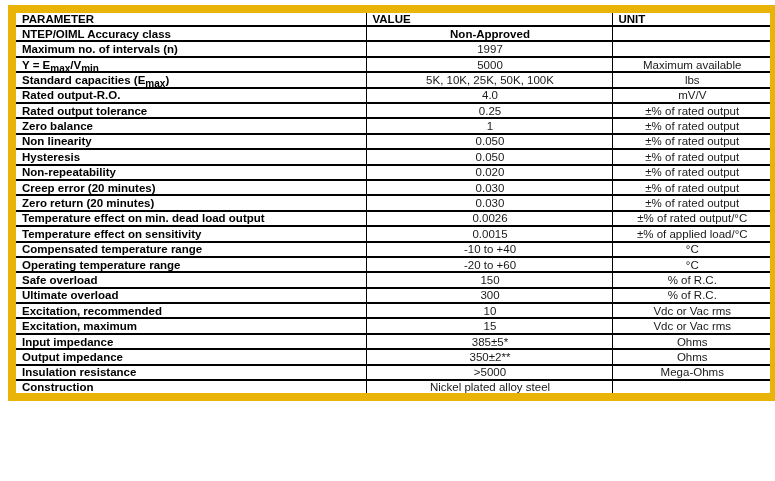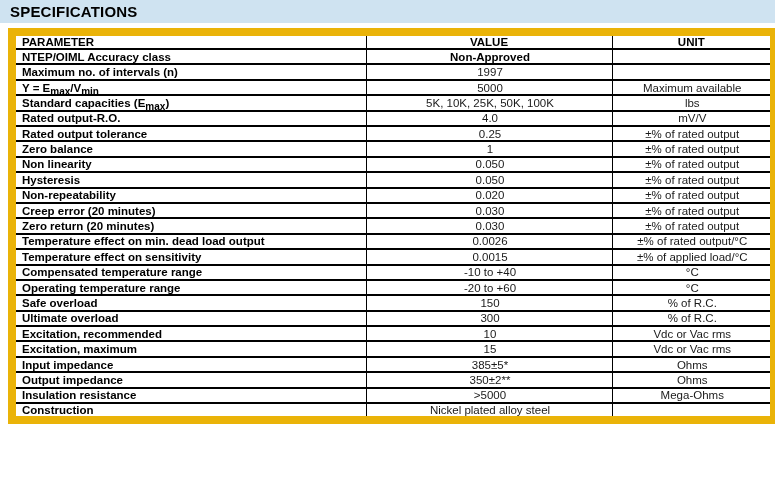--- a/index.html
+++ b/index.html
@@ -51,44 +51,41 @@
   .spec-table th {
     font-weight: bold;
     color: #000000;
   }
   .spec-table th.col-param, .spec-table td.col-param {
     text-align: left;
     font-weight: bold;
     color: #000000;
   }
   .spec-table th.col-value, .spec-table th.col-unit {
-    text-align: center;
+    text-align: left;
   }
   .spec-table td.col-value, .spec-table td.col-unit {
     text-align: center;
     font-weight: normal;
     color: #1a1a1a;
     padding-left: 8px;
   }
   .spec-table td.bold {
     font-weight: bold;
     color: #000000;
   }
   sub {
     font-size: 10px;
     line-height: 0;
   }
 </style>
 </head>
 <body>
 
 <div class="page">
-  <div class="title-bar">
-    <span class="title-text">SPECIFICATIONS</span>
-  </div>
   <table class="spec-table">
     <colgroup>
       <col class="c-param">
       <col class="c-value">
       <col class="c-unit">
     </colgroup>
     <thead>
       <tr>
         <th class="col-param">PARAMETER</th>
         <th class="col-value">VALUE</th>

